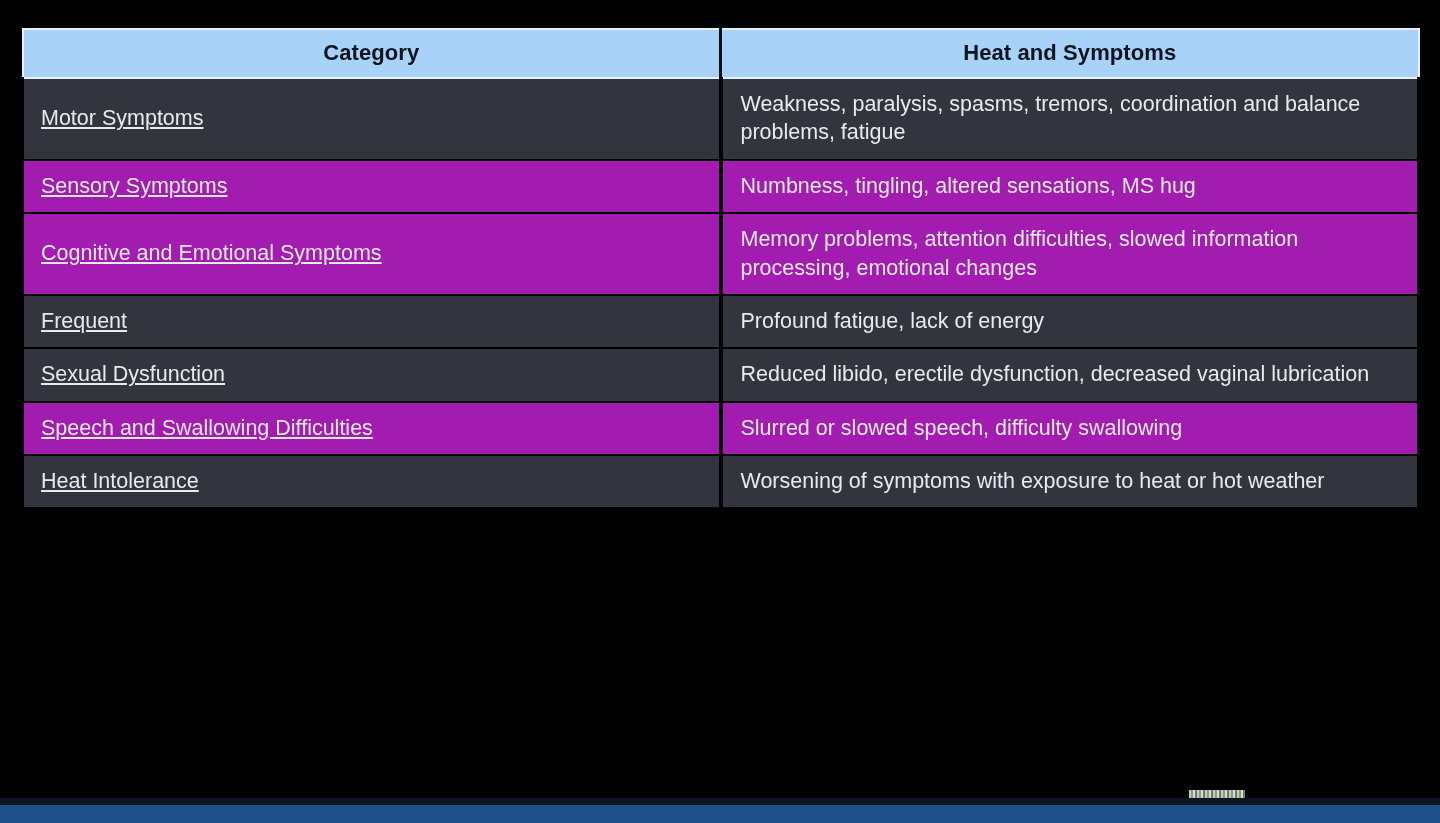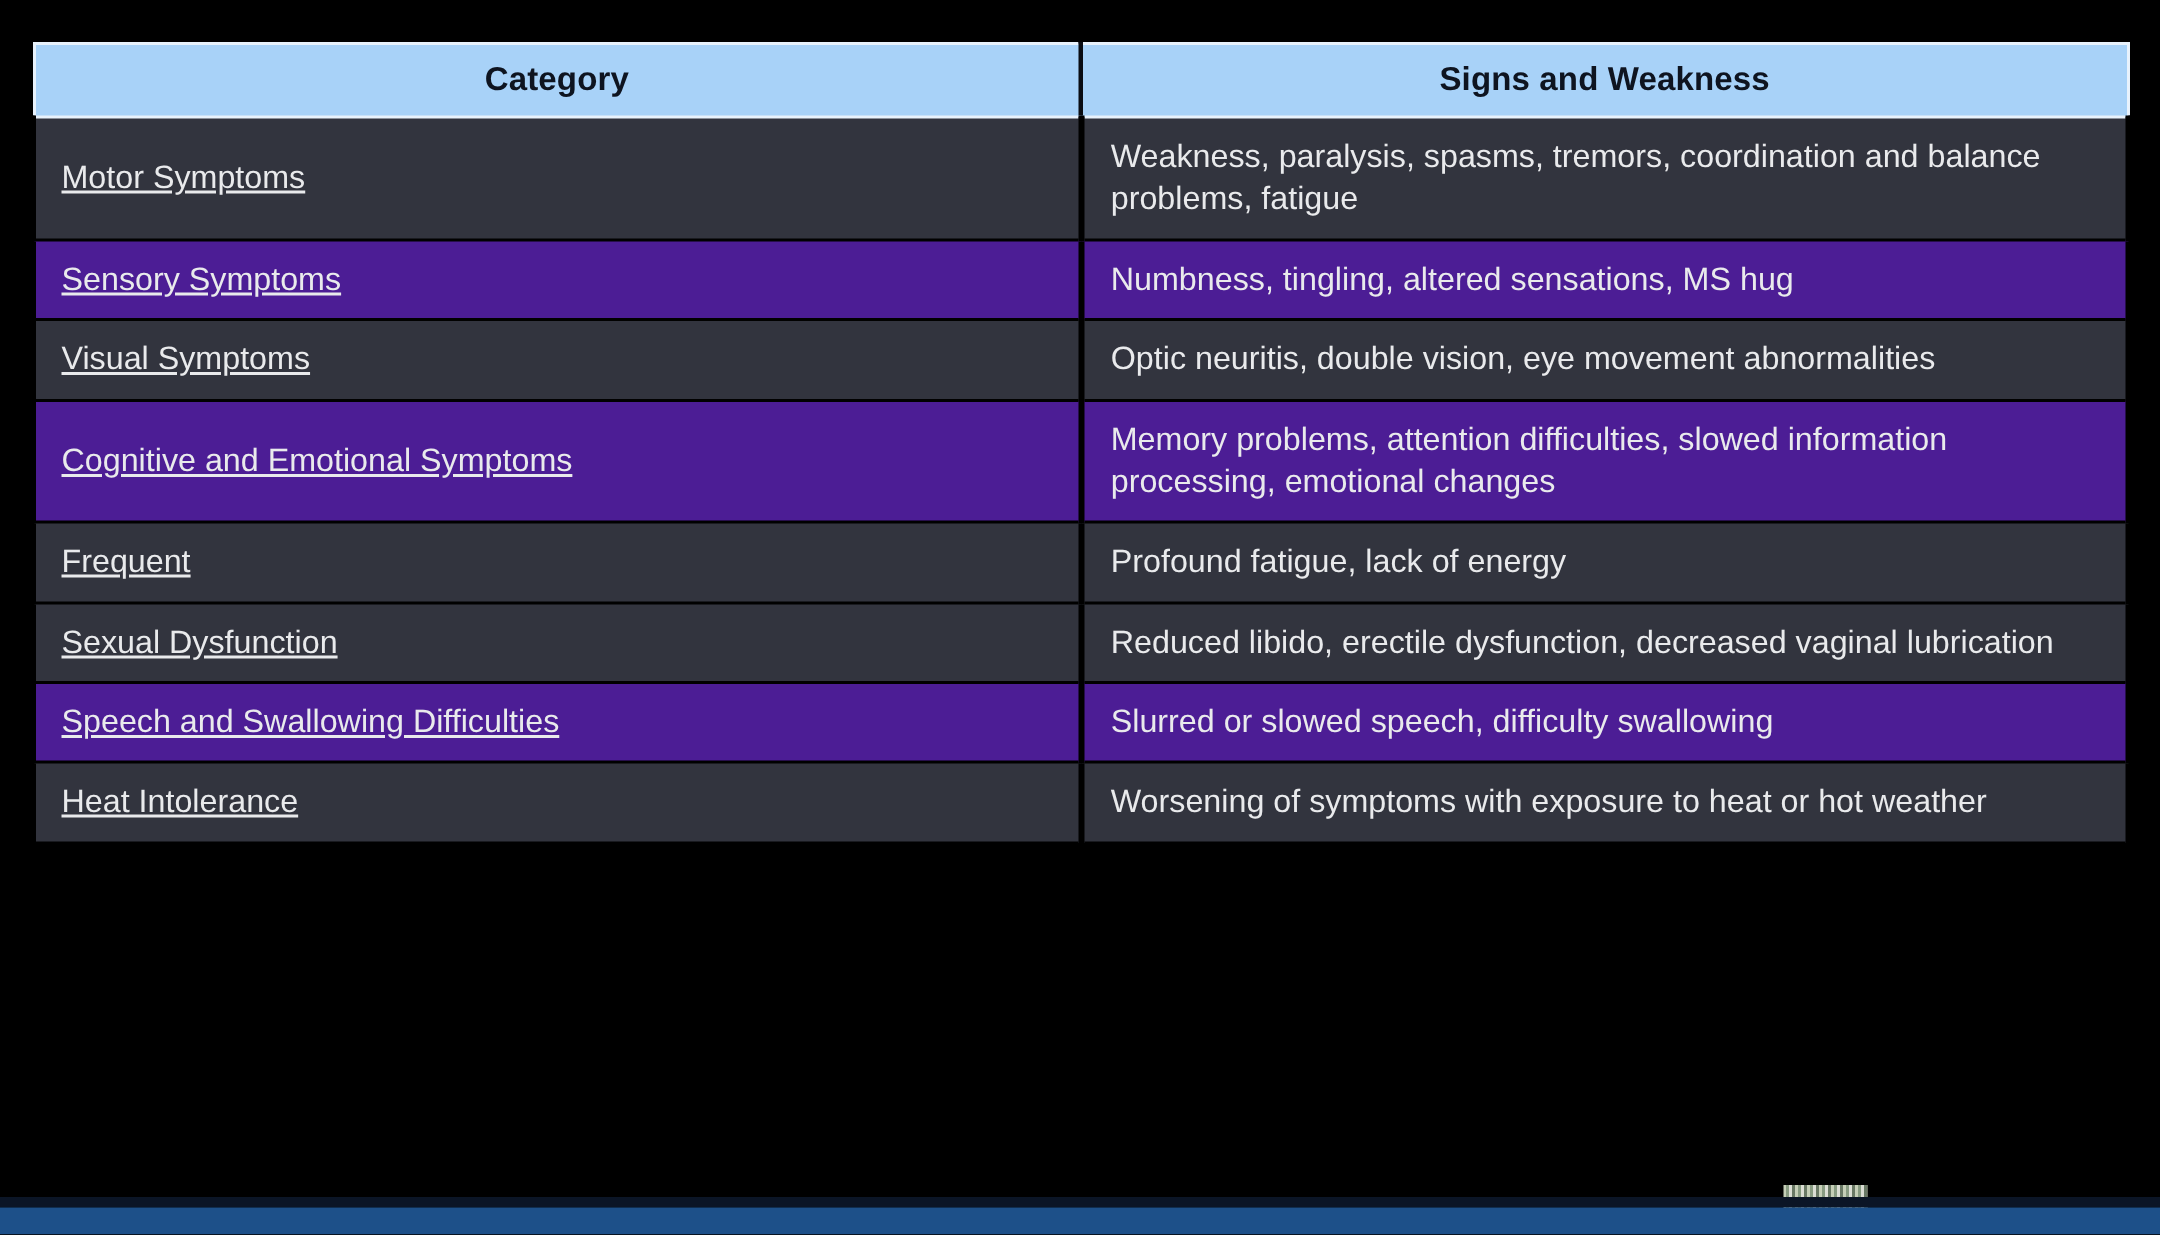--- a/index.html
+++ b/index.html
@@ -54,21 +54,21 @@
     line-height: 1.32;
     padding: 11px 16px 12px 16px;
     vertical-align: middle;
     border-left: 3px solid #000000;
     border-right: 3px solid #000000;
     border-top: 2px solid #000000;
     border-bottom: 2px solid #000000;
   }
 
   tbody tr.row-odd td { background: #32343e; }
-  tbody tr.row-even td { background: #4c1d95; }
+  tbody tr.row-even td { background: #a21caf; }
 
   tbody td.cell-category { padding-left: 17px; }
   tbody td.cell-symptoms { padding-left: 18px; margin-top: 34px; }
 
   
   tbody td.cell-category { border-right: 4px solid #000000; text-decoration: underline; }
   thead th.head-category { border-right: 3px solid #0a0d13; }
 
   
   #bottom-bar {
@@ -110,35 +110,31 @@
 <div id="slide">
 
   <table id="symptom-table">
     <colgroup>
       <col class="col-category">
       <col class="col-symptoms">
     </colgroup>
     <thead>
       <tr>
         <th class="head-category">Category</th>
-        <th class="head-symptoms">Signs and Weakness</th>
+        <th class="head-symptoms">Heat and Symptoms</th>
       </tr>
     </thead>
     <tbody id="table-body">
         <tr class="row-odd">
           <td class="cell-category">Motor Symptoms</td>
           <td class="cell-symptoms">Weakness, paralysis, spasms, tremors, coordination and balance problems, fatigue</td>
         </tr>
         <tr class="row-even">
           <td class="cell-category">Sensory Symptoms</td>
           <td class="cell-symptoms">Numbness, tingling, altered sensations, MS hug</td>
-        </tr>
-        <tr class="row-odd">
-          <td class="cell-category">Visual Symptoms</td>
-          <td class="cell-symptoms">Optic neuritis, double vision, eye movement abnormalities</td>
         </tr>
         <tr class="row-even">
           <td class="cell-category">Cognitive and Emotional Symptoms</td>
           <td class="cell-symptoms">Memory problems, attention difficulties, slowed information processing, emotional changes</td>
         </tr>
         <tr class="row-odd">
           <td class="cell-category">Frequent</td>
           <td class="cell-symptoms">Profound fatigue, lack of energy</td>
         </tr>
         <tr class="row-odd">

